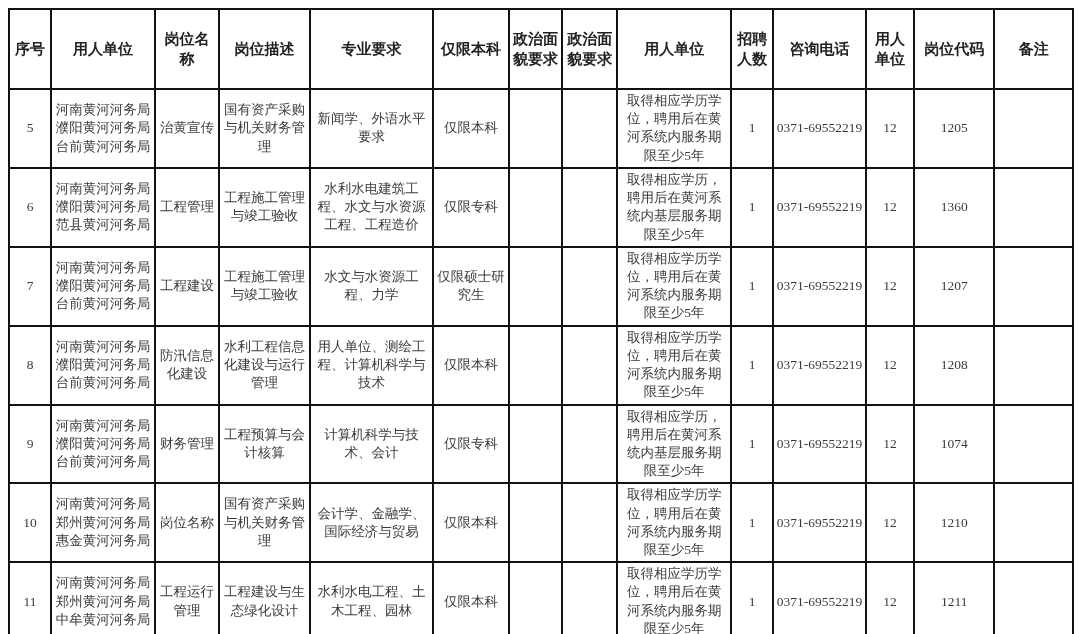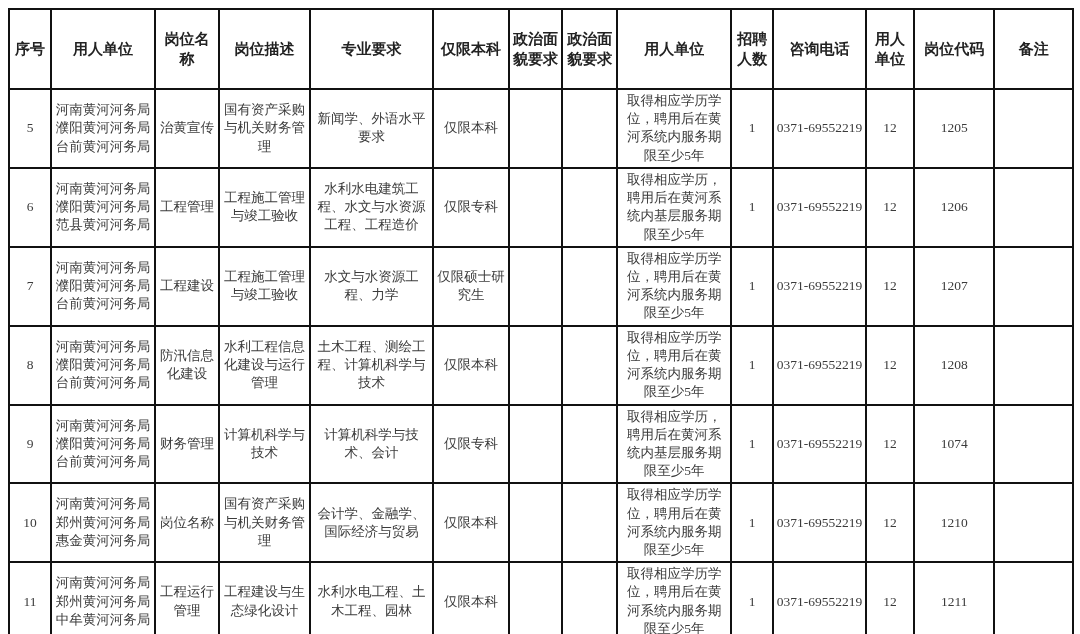--- a/index.html
+++ b/index.html
@@ -114,21 +114,21 @@
         <td>工程管理</td>
         <td>工程施工管理与竣工验收</td>
         <td>水利水电建筑工程、水文与水资源工程、工程造价</td>
         <td>仅限专科</td>
         <td></td>
         <td></td>
         <td>取得相应学历，聘用后在黄河系统内基层服务期限至少5年</td>
         <td>1</td>
         <td>0371-69552219</td>
         <td>12</td>
-        <td>1206</td>
+        <td>1360</td>
         <td></td>
       </tr>
       <tr class="datarow">
         <td>7</td>
         <td>河南黄河河务局濮阳黄河河务局台前黄河河务局</td>
         <td>工程建设</td>
         <td>工程施工管理与竣工验收</td>
         <td>水文与水资源工程、力学</td>
         <td>仅限硕士研究生</td>
         <td></td>
@@ -138,36 +138,36 @@
         <td>0371-69552219</td>
         <td>12</td>
         <td>1207</td>
         <td></td>
       </tr>
       <tr class="datarow">
         <td>8</td>
         <td>河南黄河河务局濮阳黄河河务局台前黄河河务局</td>
         <td>防汛信息化建设</td>
         <td>水利工程信息化建设与运行管理</td>
-        <td>土木工程、测绘工程、计算机科学与技术</td>
+        <td>用人单位、测绘工程、计算机科学与技术</td>
         <td>仅限本科</td>
         <td></td>
         <td></td>
         <td>取得相应学历学位，聘用后在黄河系统内服务期限至少5年</td>
         <td>1</td>
         <td>0371-69552219</td>
         <td>12</td>
         <td>1208</td>
         <td></td>
       </tr>
       <tr class="datarow">
         <td>9</td>
         <td>河南黄河河务局濮阳黄河河务局台前黄河河务局</td>
         <td>财务管理</td>
-        <td>计算机科学与技术</td>
+        <td>工程预算与会计核算</td>
         <td>计算机科学与技术、会计</td>
         <td>仅限专科</td>
         <td></td>
         <td></td>
         <td>取得相应学历，聘用后在黄河系统内基层服务期限至少5年</td>
         <td>1</td>
         <td>0371-69552219</td>
         <td>12</td>
         <td>1074</td>
         <td></td>

